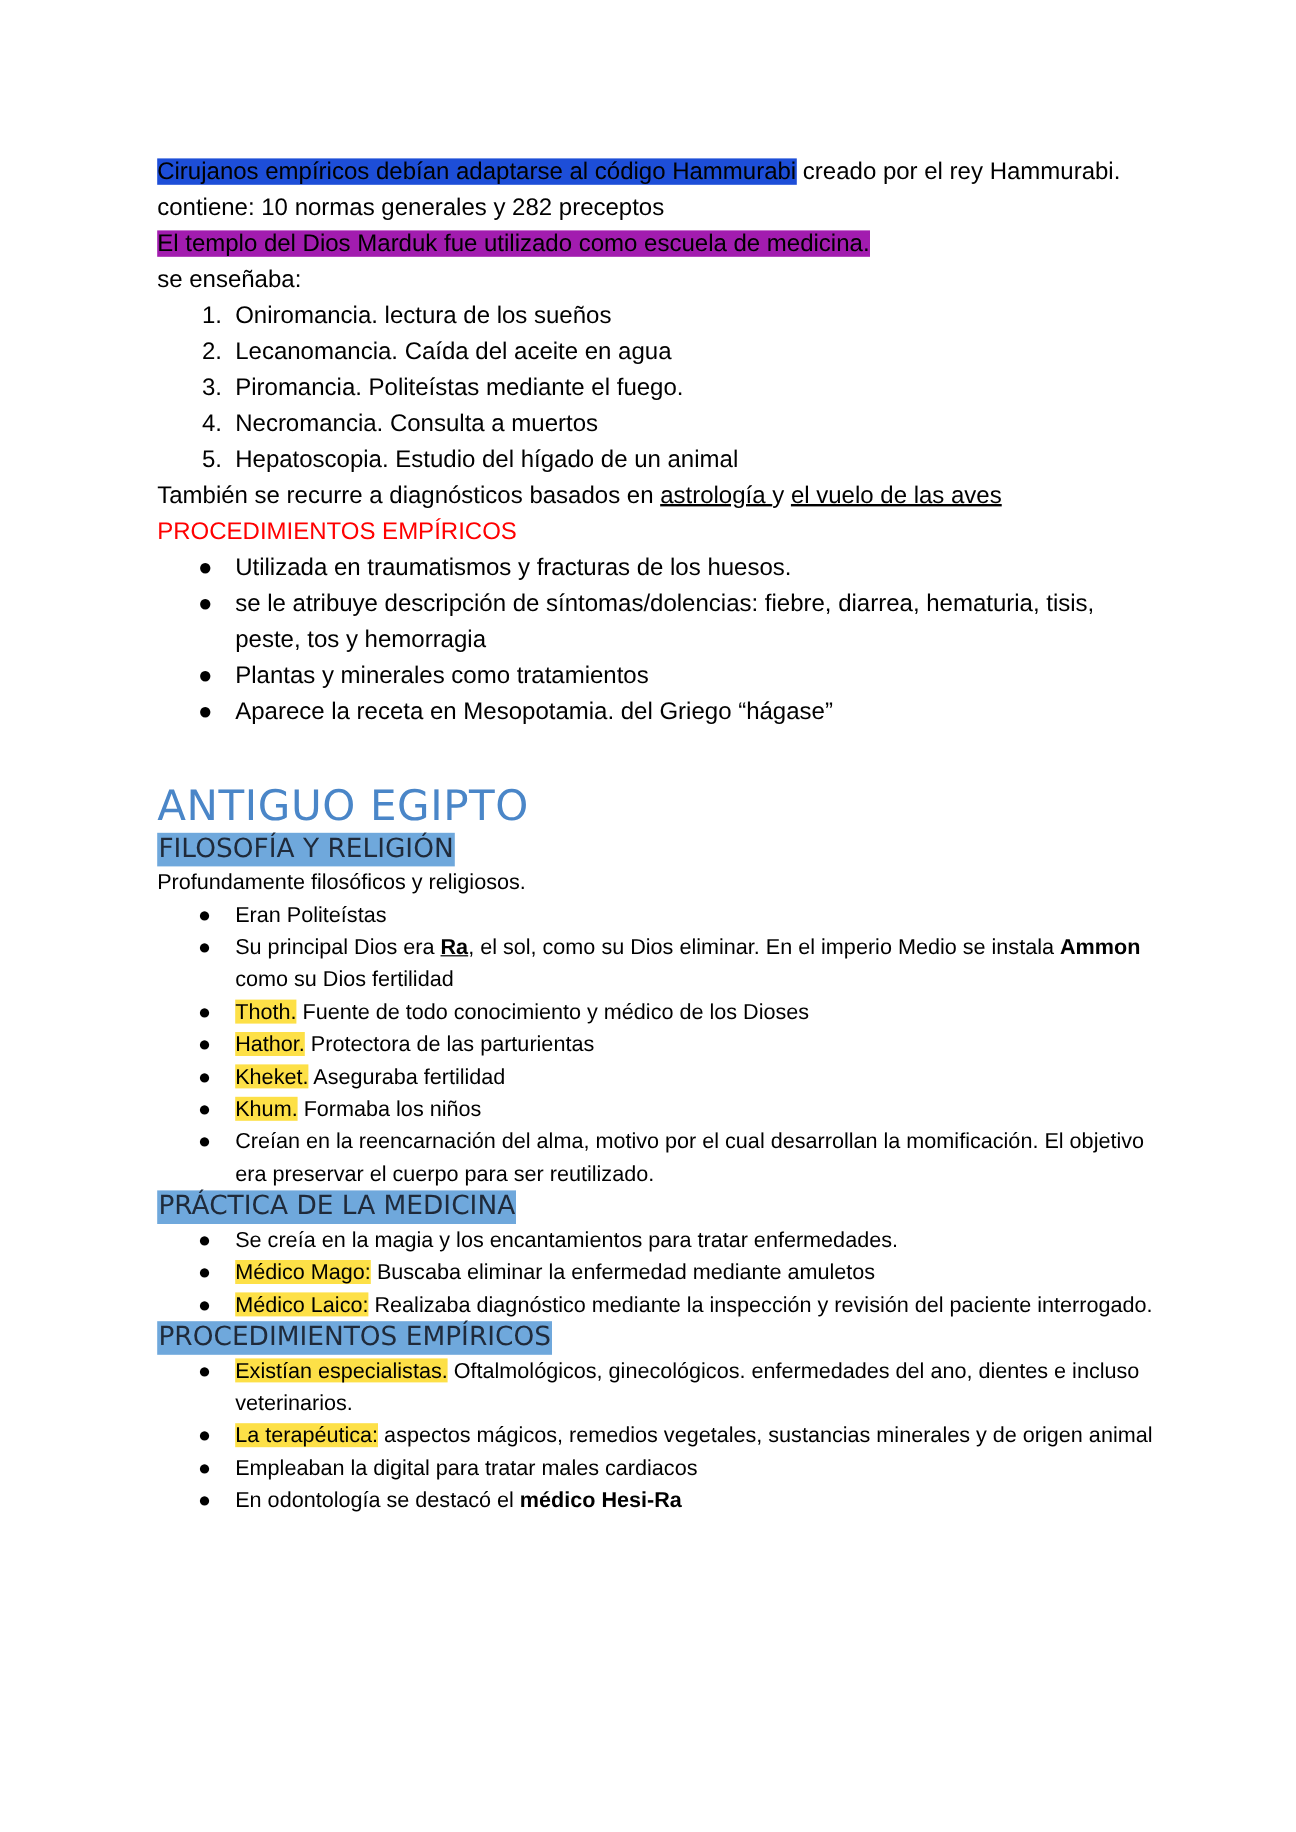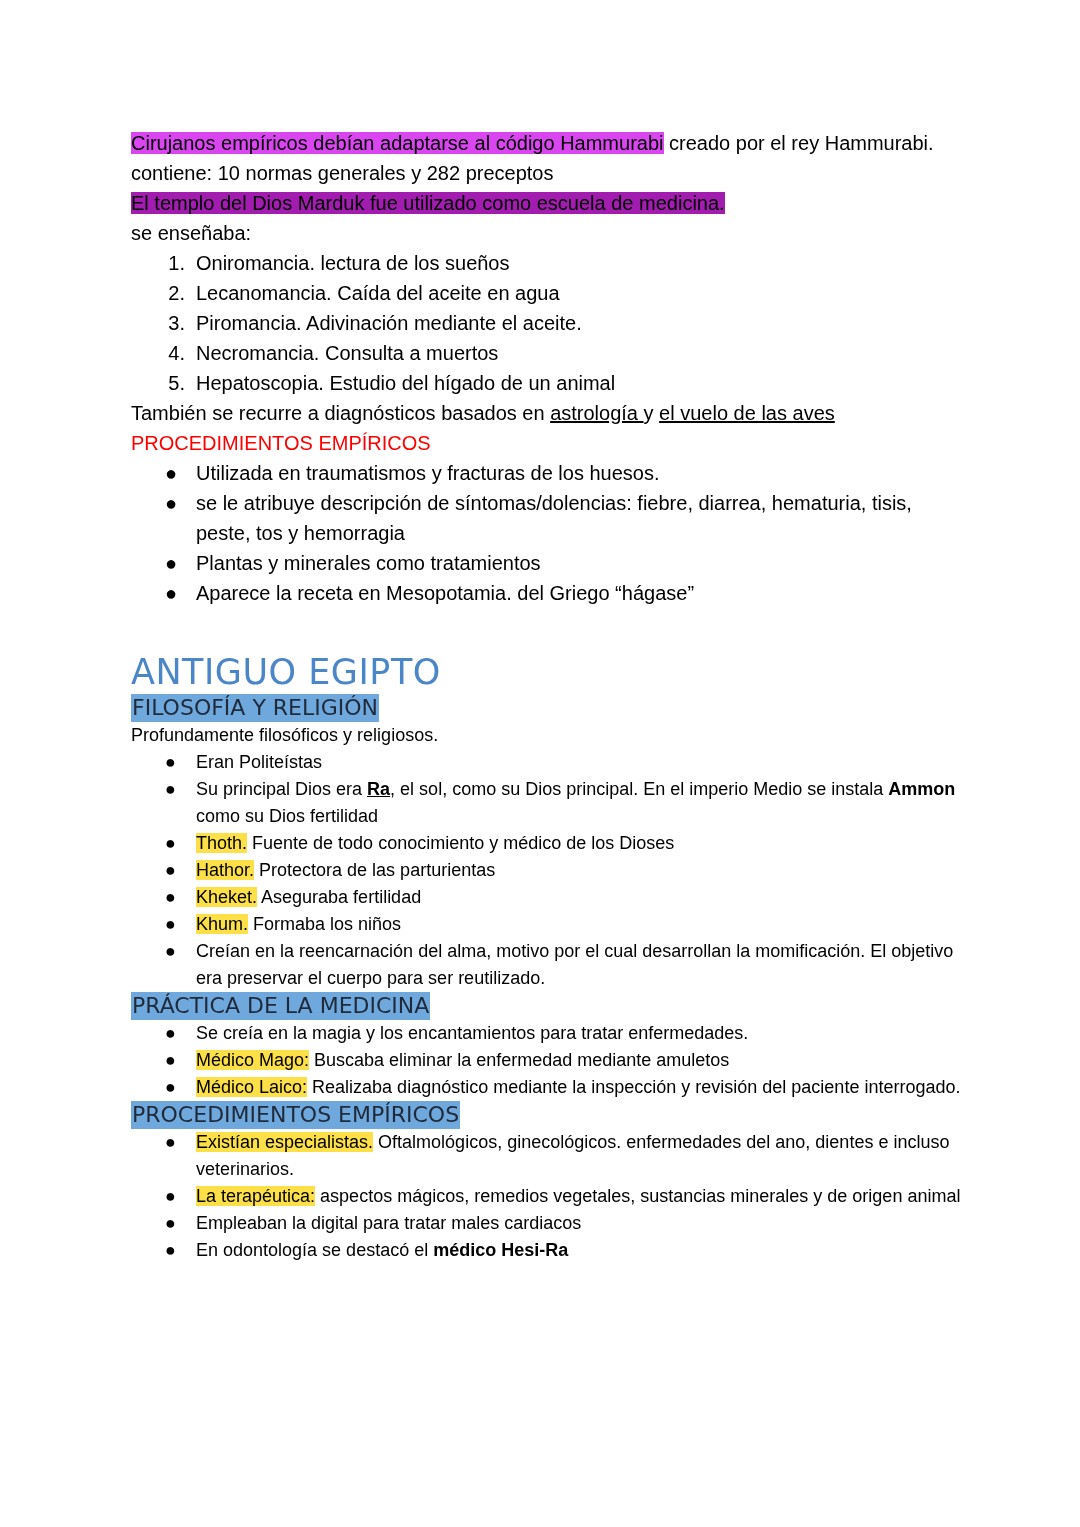--- a/index.html
+++ b/index.html
@@ -1,20 +1,20 @@
 <!DOCTYPE html>
 <html><head>
 <meta charset="utf-8">
 <style>
   html, body { margin:0; padding:0; background:#ffffff; }
   body { width:1080px; height:1527px; position:relative; overflow:hidden;
          font-family:"Liberation Sans", sans-serif; color:#000; }
   .page { position:absolute; left:131px; top:128px; width:830px; }
   .p { font-size:20px; line-height:30px; margin:0; }
-  .hl-yellow { background:#d946ef; }
+  .hl-yellow { background:#1d4ed8; }
   .hl-peach { background:#a21caf; }
   .u { text-decoration:underline; }
   .red { color:#ff0000; }
   ol.num { list-style:none; margin:0; padding:0; }
   ol.num li { font-size:20px; line-height:30px; position:relative; padding-left:65px; }
   ol.num li .n { position:absolute; left:30px; width:24px; text-align:right; }
   ul.bul { list-style:none; margin:0; padding:0; }
   ul.bul li { position:relative; padding-left:65px; }
   ul.bul li .b { position:absolute; left:34px; }
   ul.big li { font-size:20px; line-height:30px; }
@@ -33,42 +33,42 @@
 
 <div class="page">
   <p class="p"><span class="hl-yellow">Cirujanos empíricos debían adaptarse al código Hammurabi</span><span> creado por el rey Hammurabi.</span></p>
   <p class="p">contiene: 10 normas generales y 282 preceptos</p>
   <p class="p"><span class="hl-peach">El templo del Dios Marduk fue utilizado como escuela de medicina.</span></p>
   <p class="p">se enseñaba:</p>
 
   <ol class="num">
     <li><span class="n">1.</span><span>Oniromancia. lectura de los sueños</span></li>
     <li><span class="n">2.</span><span>Lecanomancia. Caída del aceite en agua</span></li>
-    <li><span class="n">3.</span><span>Piromancia. Adivinación mediante el aceite.</span></li>
+    <li><span class="n">3.</span><span>Piromancia. Politeístas mediante el fuego.</span></li>
     <li><span class="n">4.</span><span>Necromancia. Consulta a muertos</span></li>
     <li><span class="n">5.</span><span>Hepatoscopia. Estudio del hígado de un animal</span></li>
   </ol>
 
   <p class="p"><span>También se recurre a diagnósticos basados en </span><span class="u">astrología </span><span>y </span><span class="u">el vuelo de las aves</span></p>
   <p class="p red">PROCEDIMIENTOS EMPÍRICOS</p>
 
   <ul class="bul big">
     <li><span class="b">●</span><span>Utilizada en traumatismos y fracturas de los huesos.</span></li>
     <li><span class="b">●</span><span>se le atribuye descripción de síntomas/dolencias:  fiebre, diarrea, hematuria, tisis, peste, tos y hemorragia</span></li>
     <li><span class="b">●</span><span>Plantas y minerales como tratamientos</span></li>
     <li><span class="b">●</span><span>Aparece la receta en Mesopotamia. del Griego “hágase”</span></li>
   </ul>
 
   <div class="title">ANTIGUO EGIPTO</div>
 
   <div class="h2wrap"><span class="h2">FILOSOFÍA Y RELIGIÓN</span></div>
   <p class="p18">Profundamente filosóficos y religiosos.</p>
   <ul class="bul small">
     <li><span class="b">●</span><span>Eran Politeístas</span></li>
-    <li><span class="b">●</span><span>Su principal Dios era </span><b class="u">Ra</b><span>, el sol, como su Dios principal. En el imperio Medio se instala </span><b>Ammon</b><span> como su Dios fertilidad</span></li>
+    <li><span class="b">●</span><span>Su principal Dios era </span><b class="u">Ra</b><span>, el sol, como su Dios eliminar. En el imperio Medio se instala </span><b>Ammon</b><span> como su Dios fertilidad</span></li>
     <li><span class="b">●</span><span class="hl-lb">Thoth.</span><span> Fuente de todo conocimiento y médico de los Dioses</span></li>
     <li><span class="b">●</span><span class="hl-lb">Hathor.</span><span> Protectora de las parturientas</span></li>
     <li><span class="b">●</span><span class="hl-lb">Kheket.</span><span> Aseguraba fertilidad</span></li>
     <li><span class="b">●</span><span class="hl-lb">Khum.</span><span> Formaba los niños</span></li>
     <li><span class="b">●</span><span>Creían en la reencarnación del alma, motivo por el cual desarrollan la momificación. El objetivo era preservar el cuerpo para ser reutilizado.</span></li>
   </ul>
 
   <div class="h2wrap"><span class="h2">PRÁCTICA DE LA MEDICINA</span></div>
   <ul class="bul small">
     <li><span class="b">●</span><span>Se creía en la magia y los encantamientos para tratar enfermedades.</span></li>

